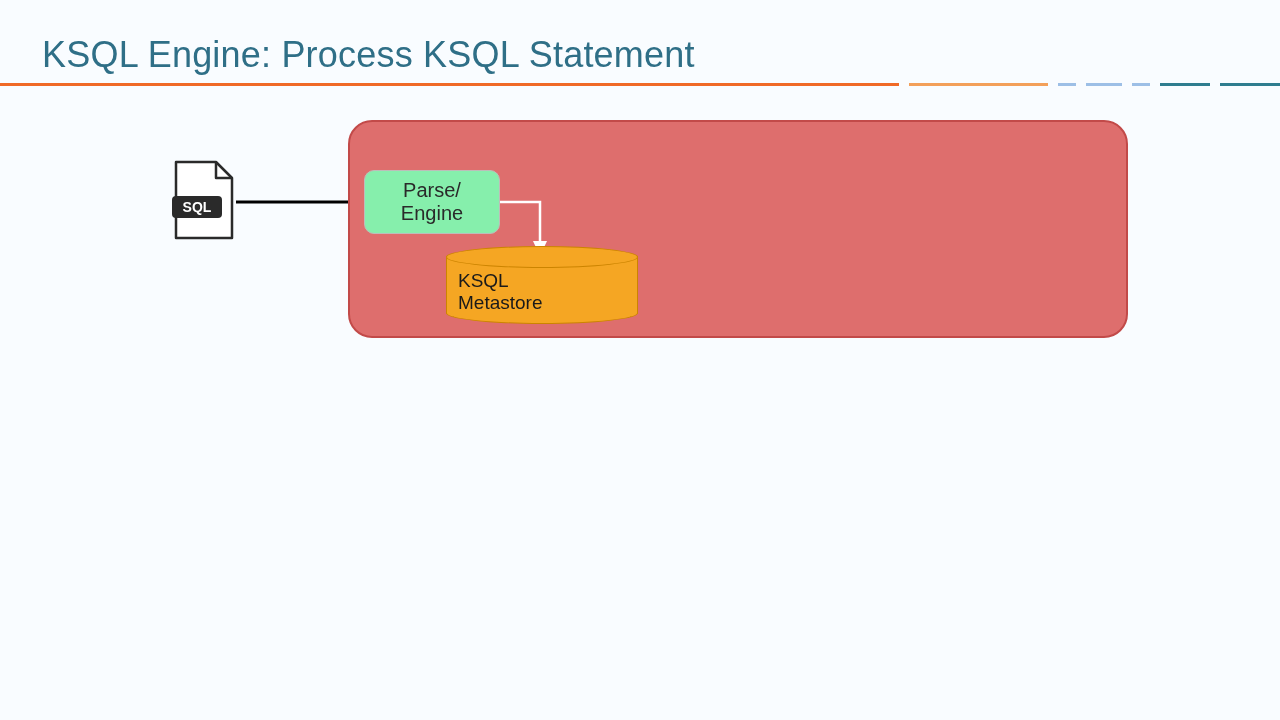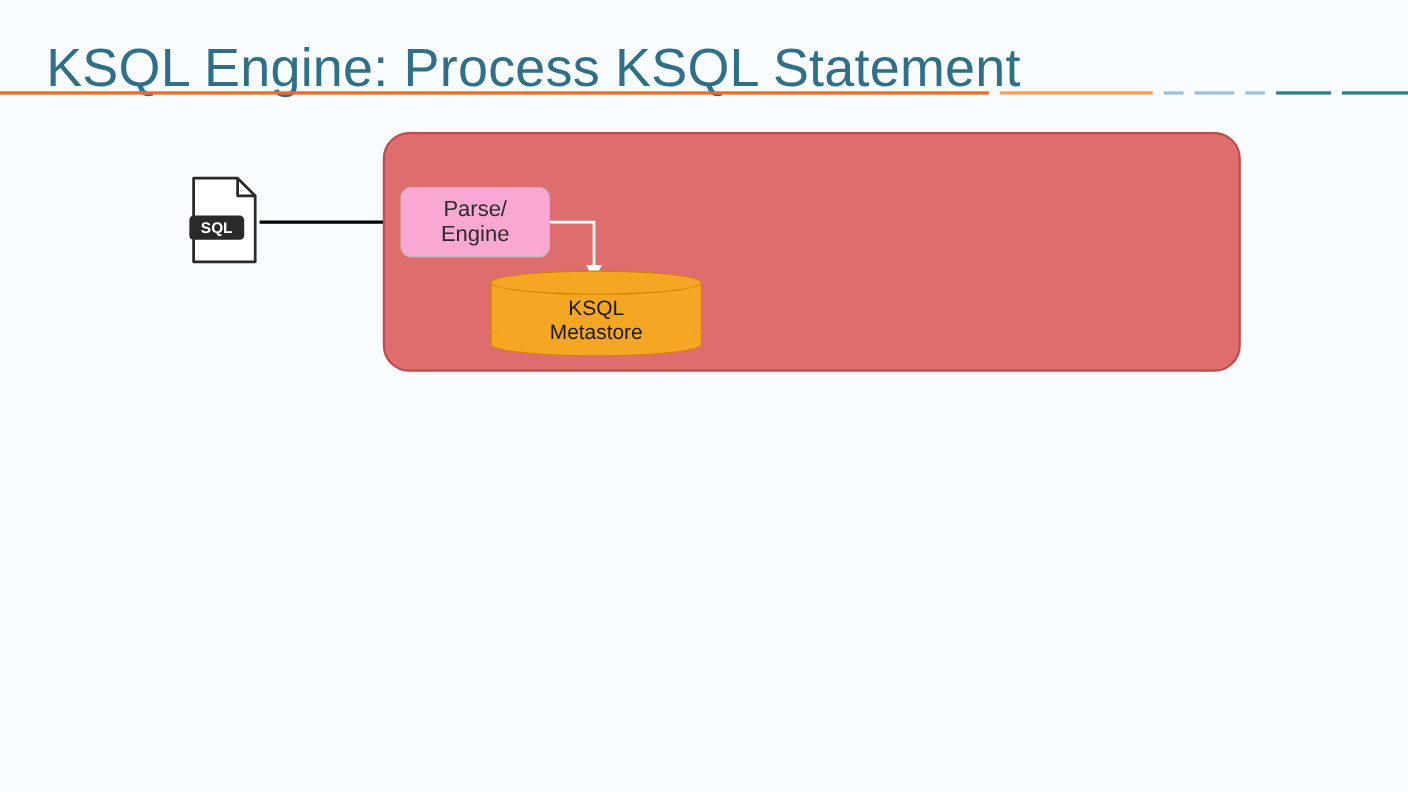--- a/index.html
+++ b/index.html
@@ -9,21 +9,21 @@
     background: #f9fcff;
     font-family: "Helvetica Neue", Arial, sans-serif;
     overflow: hidden;
     position: relative;
   }
 
   .slide-title {
     position: absolute;
     left: 42px;
     top: 34px;
-    font-size: 49px;
+    font-size: 36px;
     font-weight: 300;
     color: #2f6f87;
     letter-spacing: 0.2px;
   }
 
   
   .rule {
     position: absolute;
     left: 0;
     top: 83px;
@@ -61,21 +61,21 @@
     border-radius: 24px;
   }
 
   
   .parse-node {
     position: absolute;
     left: 364px;
     top: 170px;
     width: 136px;
     height: 64px;
-    background: #f9a8d4;
+    background: #86efac;
     border: 1px solid #bdbdba;
     border-radius: 10px;
     display: flex;
     align-items: center;
     justify-content: center;
     text-align: center;
     font-size: 20px;
     color: #2a2a2a;
     line-height: 1.15;
   }
@@ -110,23 +110,22 @@
     left: 0; right: 0;
     bottom: 0;
     height: 22px;
     background: #f5a623;
     border: 1px solid #cc8400;
     border-top: none;
     border-radius: 0 0 96px 96px / 0 0 11px 11px;
   }
   .metastore .cyl-label {
     position: absolute;
-    left: 0; right: 0;
+    left: 12px; right: 0;
     top: 24px;
-    text-align: center;
     font-size: 19px;
     color: #1a1a1a;
     line-height: 1.15;
   }
 
   .arrow-svg {
     position: absolute;
     overflow: visible;
   }
 </style>

